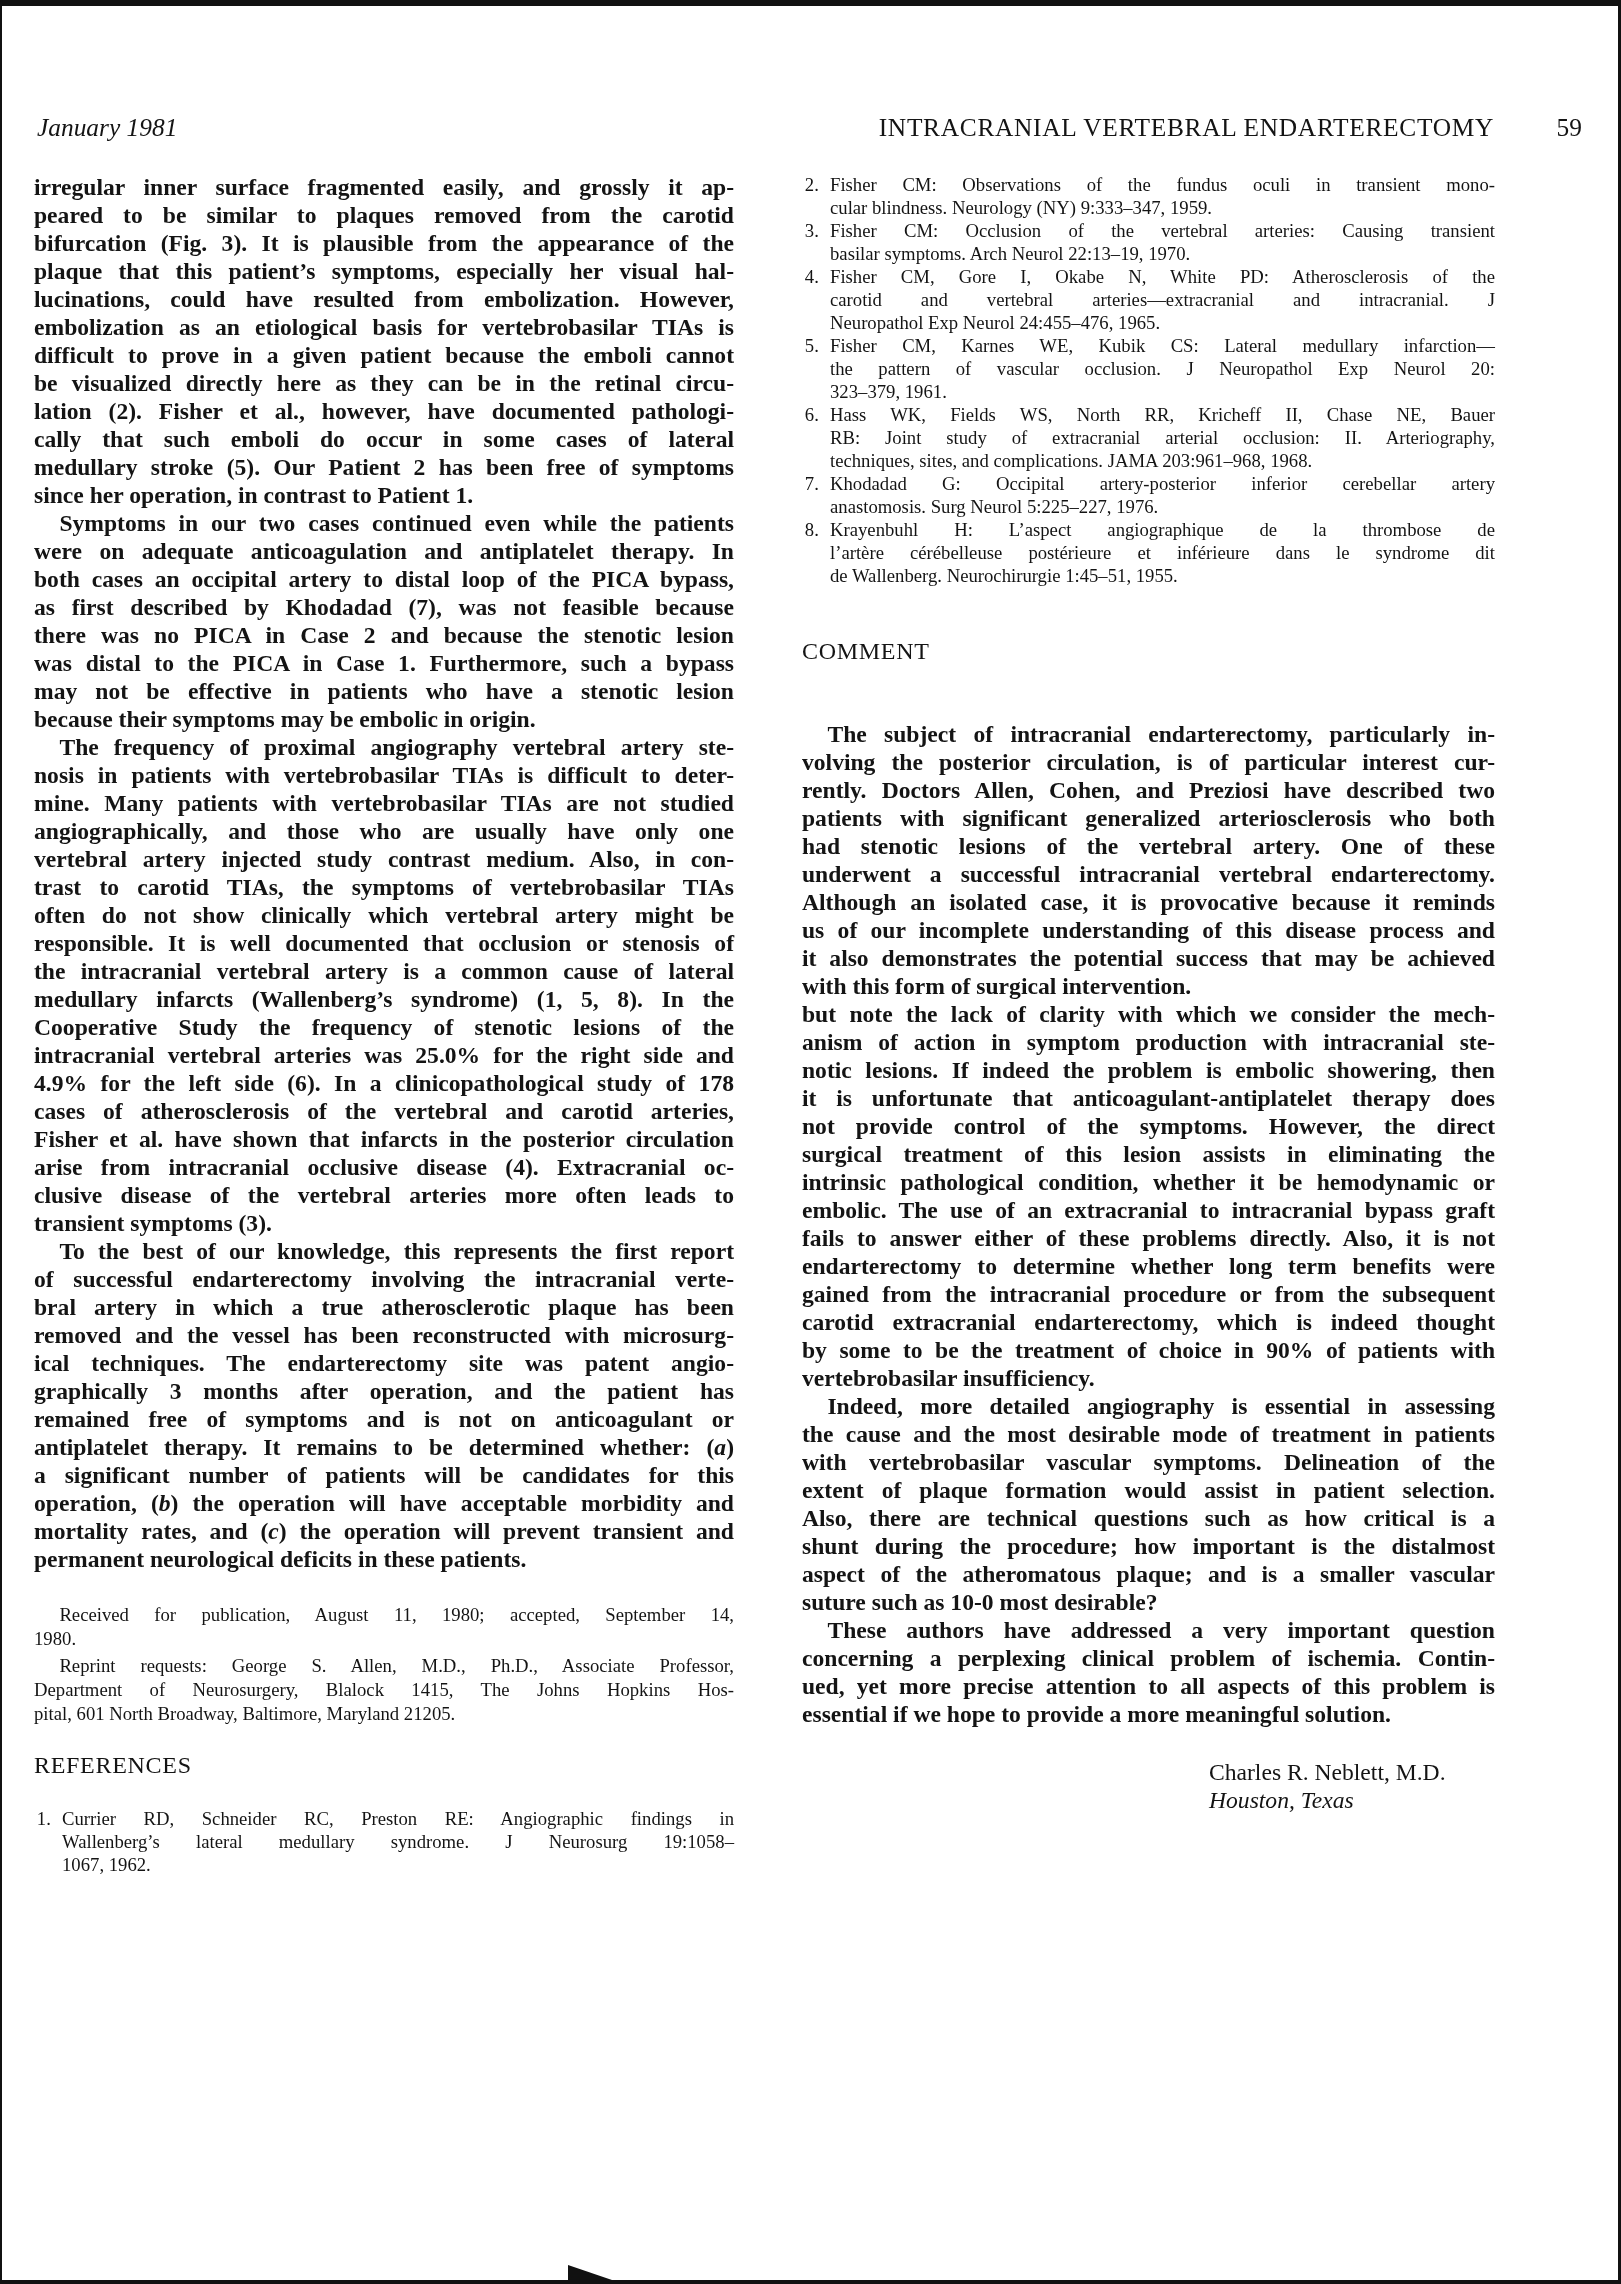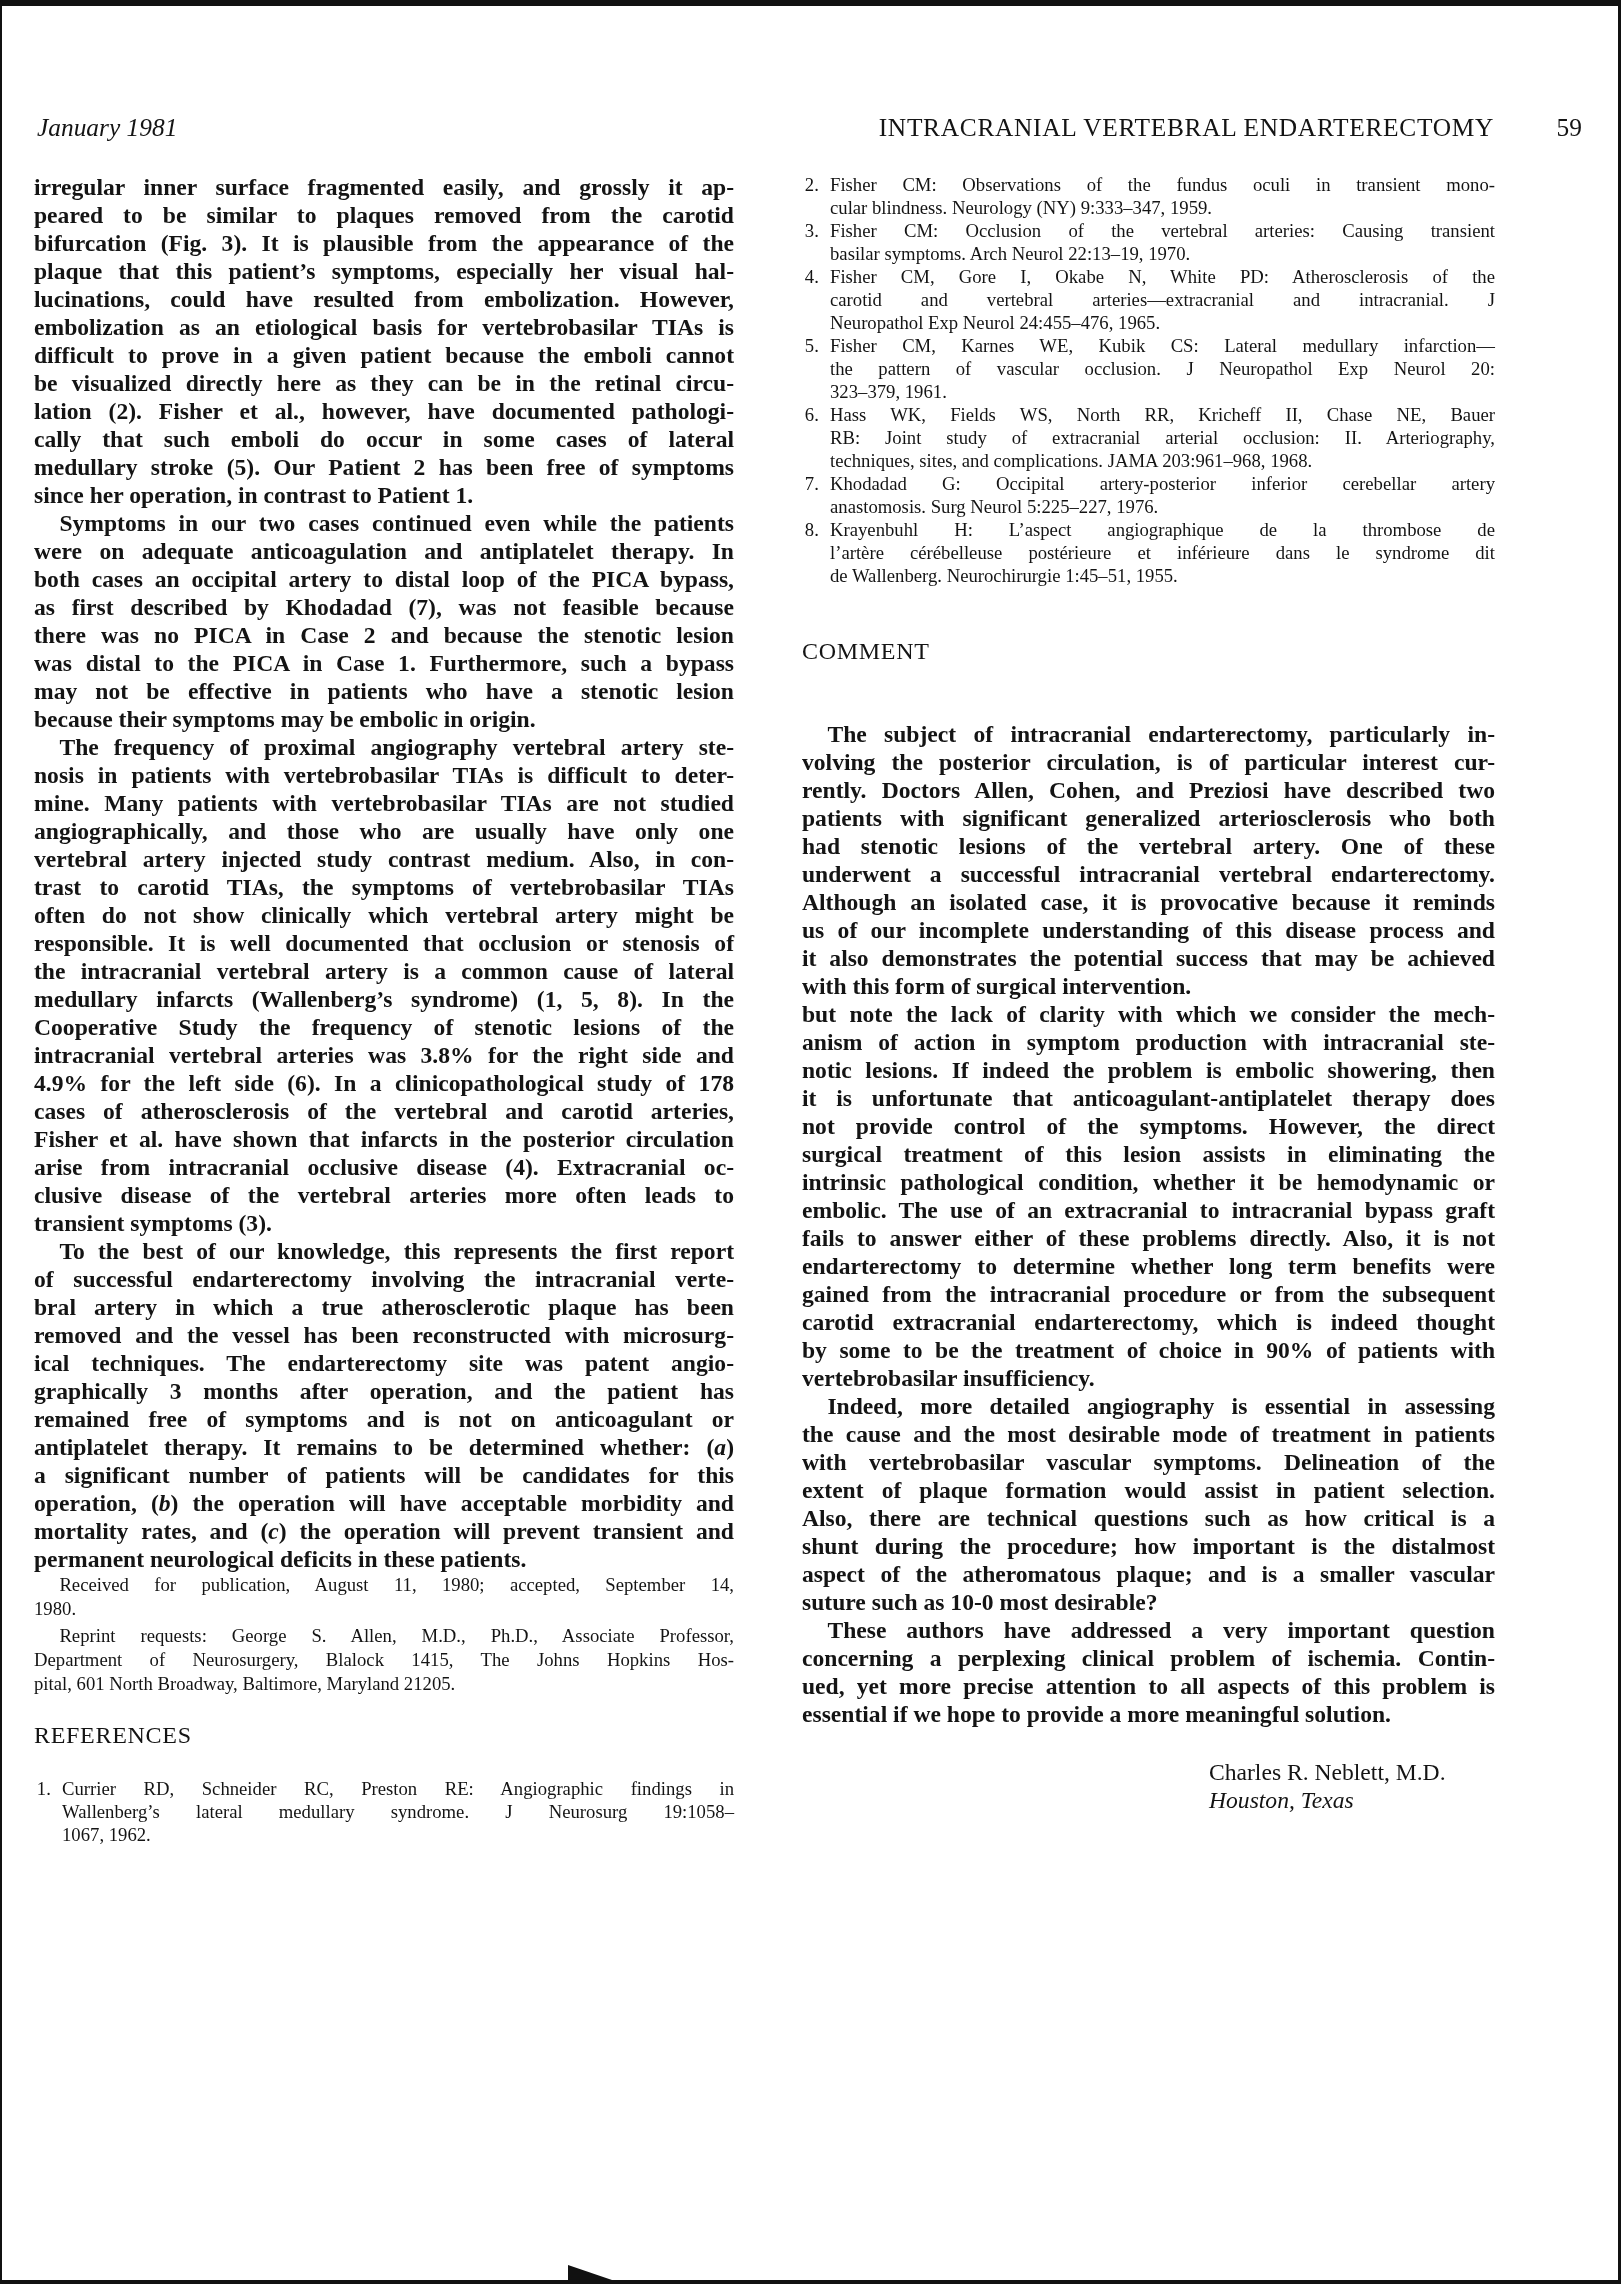--- a/index.html
+++ b/index.html
@@ -25,21 +25,21 @@
   .col-left { left: 34px; width: 700px; }
   .col-right { left: 802px; width: 693px; }
 
   .body-text { font-size: 23.6px; line-height: 28px; font-weight: bold; }
   .line { display: block; text-align: justify; text-align-last: justify; white-space: nowrap; height: 28px; }
   .line.last { text-align-last: left; }
   .indent { padding-left: 25.4px; }
 
   .note-text { font-size: 18.7px; line-height: 23.6px; }
   .note-text .line { height: 23.6px; }
-  .note-block { }
+  .note-block { margin-top: 30px; }
   .note-block + .note-block { margin-top: 4.2px; }
 
   .section-heading { text-align: left; font-size: 24px; letter-spacing: 0.7px; }
   .ref-heading { margin-top: 27px; margin-bottom: 28px; }
   .ref-list { font-size: 18.7px; line-height: 23px; }
   .ref-item { position: relative; padding-left: 28px; }
   .ref-num { position: absolute; left: 2.8px; top: 0; }
   .ref-item .line { height: 23px; }
 
   .comment-heading { margin-top: 51px; margin-bottom: 55px; }
@@ -93,21 +93,21 @@
         <span class="line">nosis in patients with vertebrobasilar TIAs is difficult to deter-</span>
         <span class="line">mine. Many patients with vertebrobasilar TIAs are not studied</span>
         <span class="line">angiographically, and those who are usually have only one</span>
         <span class="line">vertebral artery injected study contrast medium. Also, in con-</span>
         <span class="line">trast to carotid TIAs, the symptoms of vertebrobasilar TIAs</span>
         <span class="line">often do not show clinically which vertebral artery might be</span>
         <span class="line">responsible. It is well documented that occlusion or stenosis of</span>
         <span class="line">the intracranial vertebral artery is a common cause of lateral</span>
         <span class="line">medullary infarcts (Wallenberg’s syndrome) (1, 5, 8). In the</span>
         <span class="line">Cooperative Study the frequency of stenotic lesions of the</span>
-        <span class="line">intracranial vertebral arteries was 3.8% for the right side and</span>
+        <span class="line">intracranial vertebral arteries was 25.0% for the right side and</span>
         <span class="line">4.9% for the left side (6). In a clinicopathological study of 178</span>
         <span class="line">cases of atherosclerosis of the vertebral and carotid arteries,</span>
         <span class="line">Fisher et al. have shown that infarcts in the posterior circulation</span>
         <span class="line">arise from intracranial occlusive disease (4). Extracranial oc-</span>
         <span class="line">clusive disease of the vertebral arteries more often leads to</span>
         <span class="line last">transient symptoms (3).</span>
       </p>
       <p style="margin: 0px;">
         <span class="line indent">To the best of our knowledge, this represents the first report</span>
         <span class="line">of successful endarterectomy involving the intracranial verte-</span>

